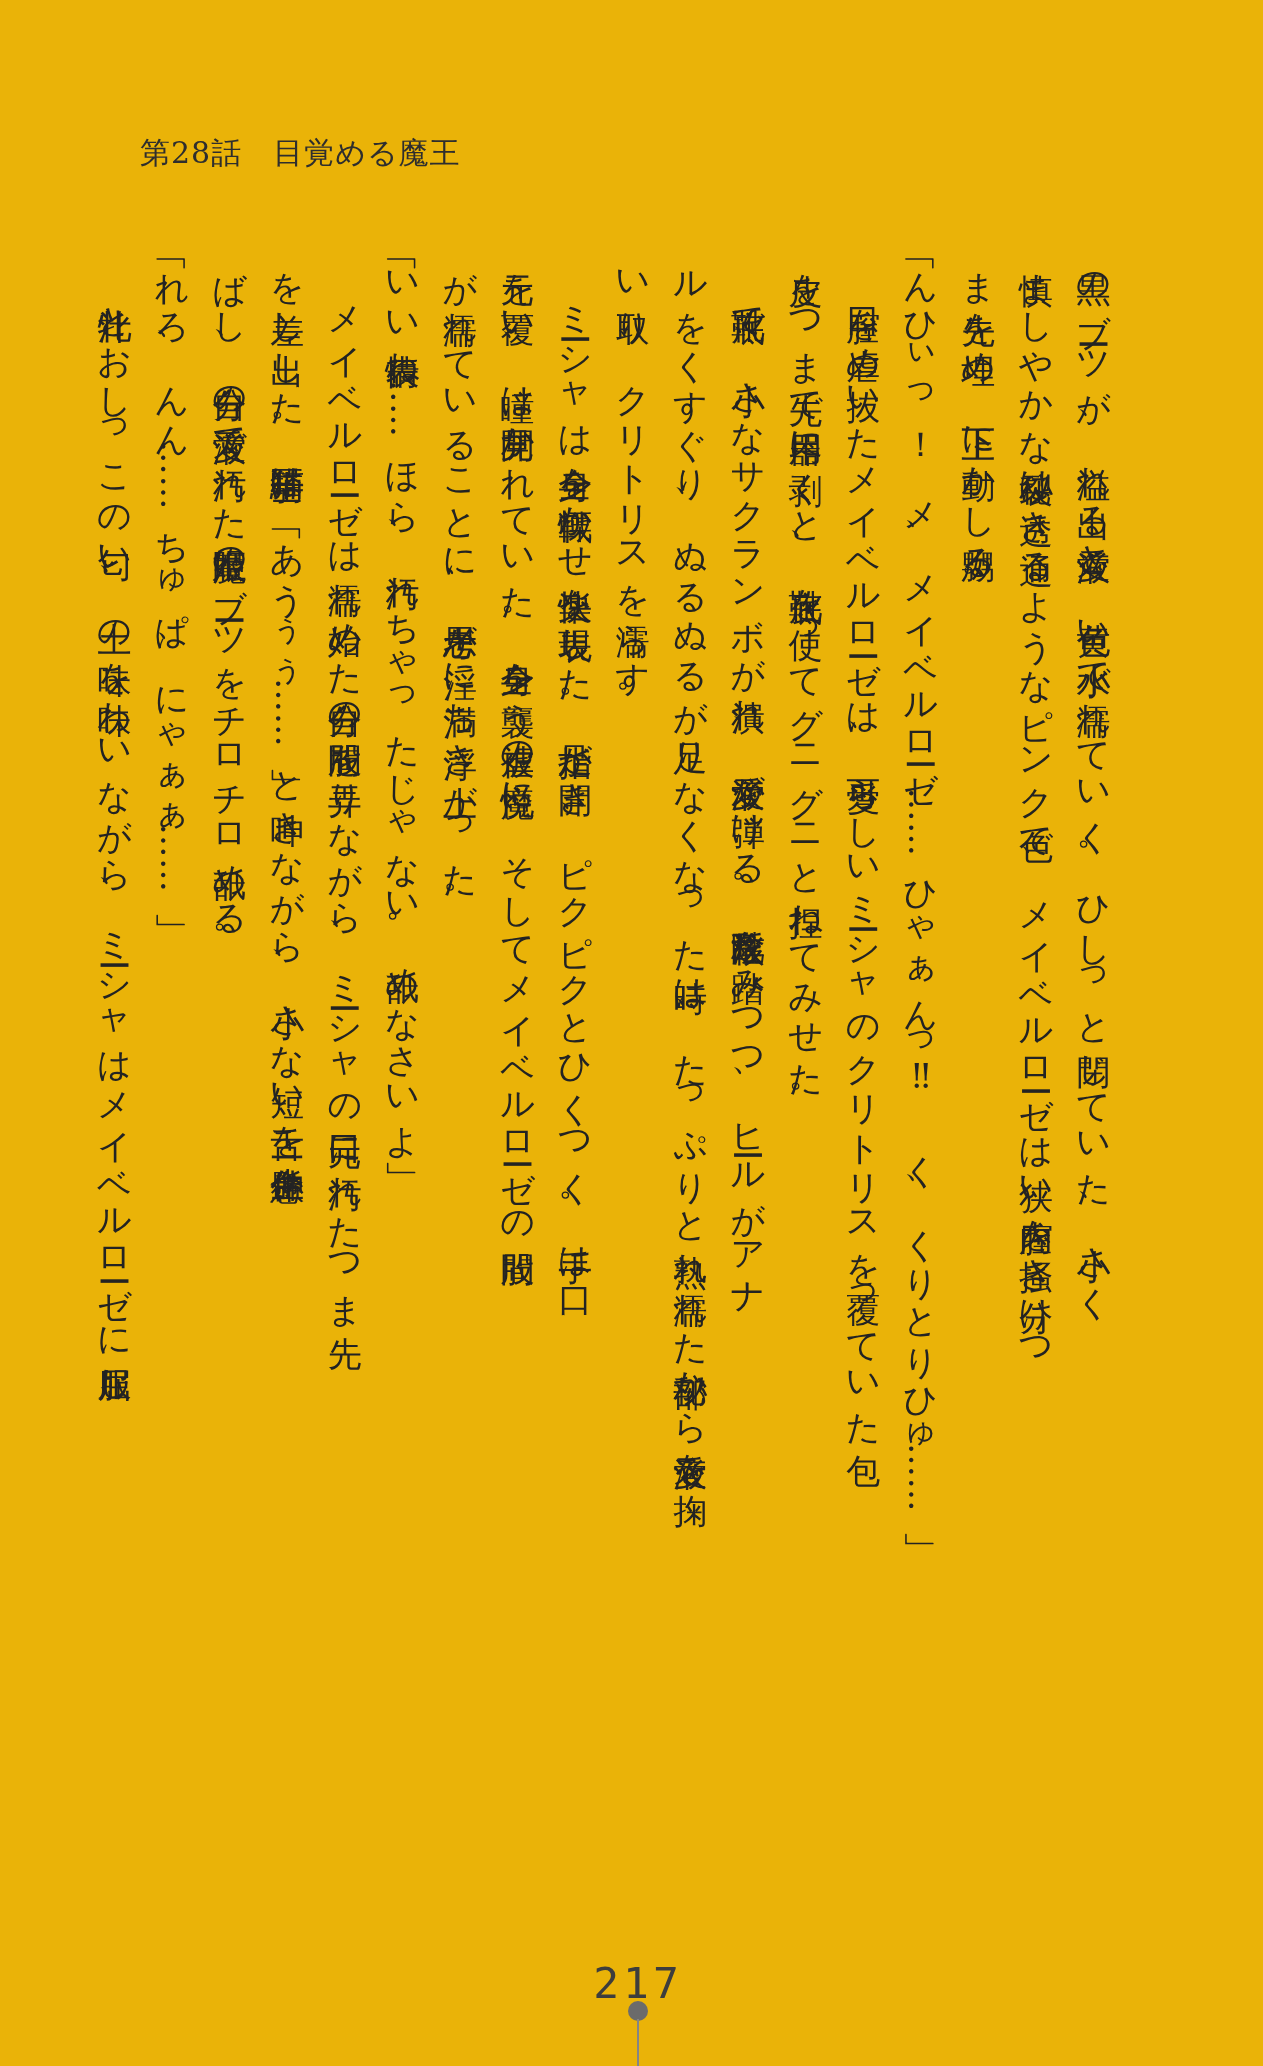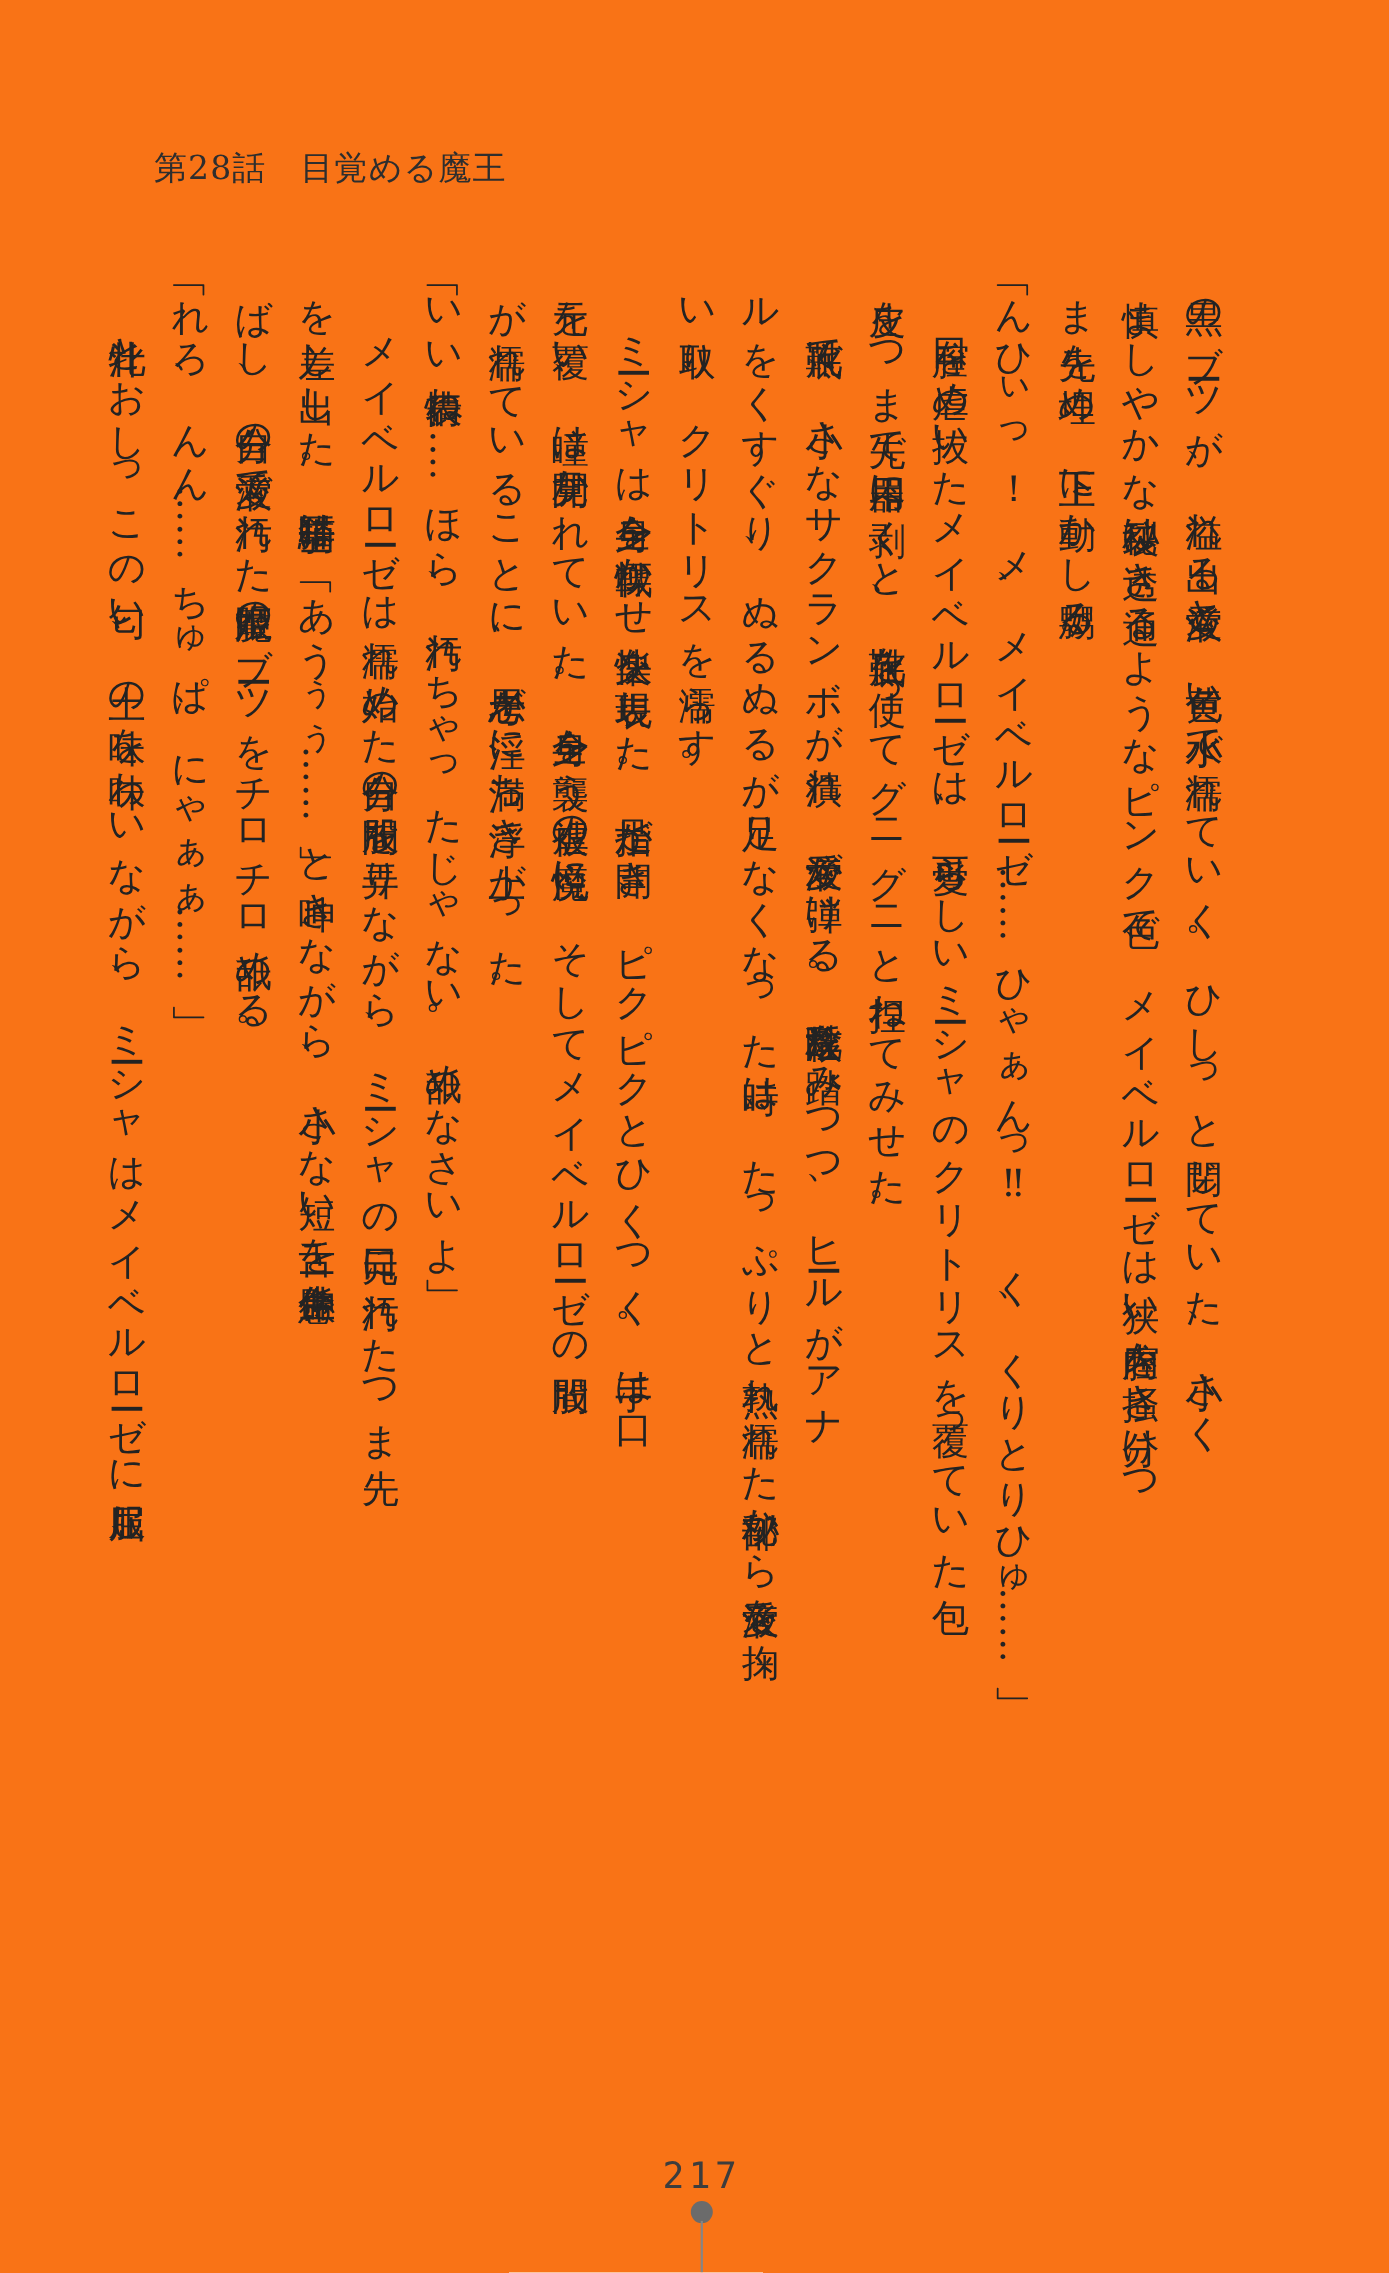--- a/index.html
+++ b/index.html
@@ -5,21 +5,21 @@
     html, body {
       margin: 0;
       padding: 0;
       background: #ffffff;
       font-family: "DejaVu Serif", "Liberation Serif", serif;
     }
     .page {
       position: relative;
       width: 1263px;
       height: 2066px;
-      background: #f97316;
+      background: #eab308;
       overflow: hidden;
     }
     
     .running-head {
       position: absolute;
       left: 140px;
       top: 133px;
       font-size: 30px;
       letter-spacing: 1px;
       color: #2e2e2e;
@@ -44,21 +44,21 @@
       white-space: pre; 
     }
     
     .page-number {
       position: absolute;
       left: 588px;
       top: 1958px;
       width: 100px;
       text-align: center;
       font-family: "DejaVu Sans Mono", "Liberation Mono", monospace;
-      font-size: 33px;
+      font-size: 43px;
       letter-spacing: 4px;
       color: #3d3d3d;
     }
     .footer-dot {
       position: absolute;
       left: 628px;
       top: 2001px;
       width: 20px;
       height: 20px;
       border-radius: 50%;

